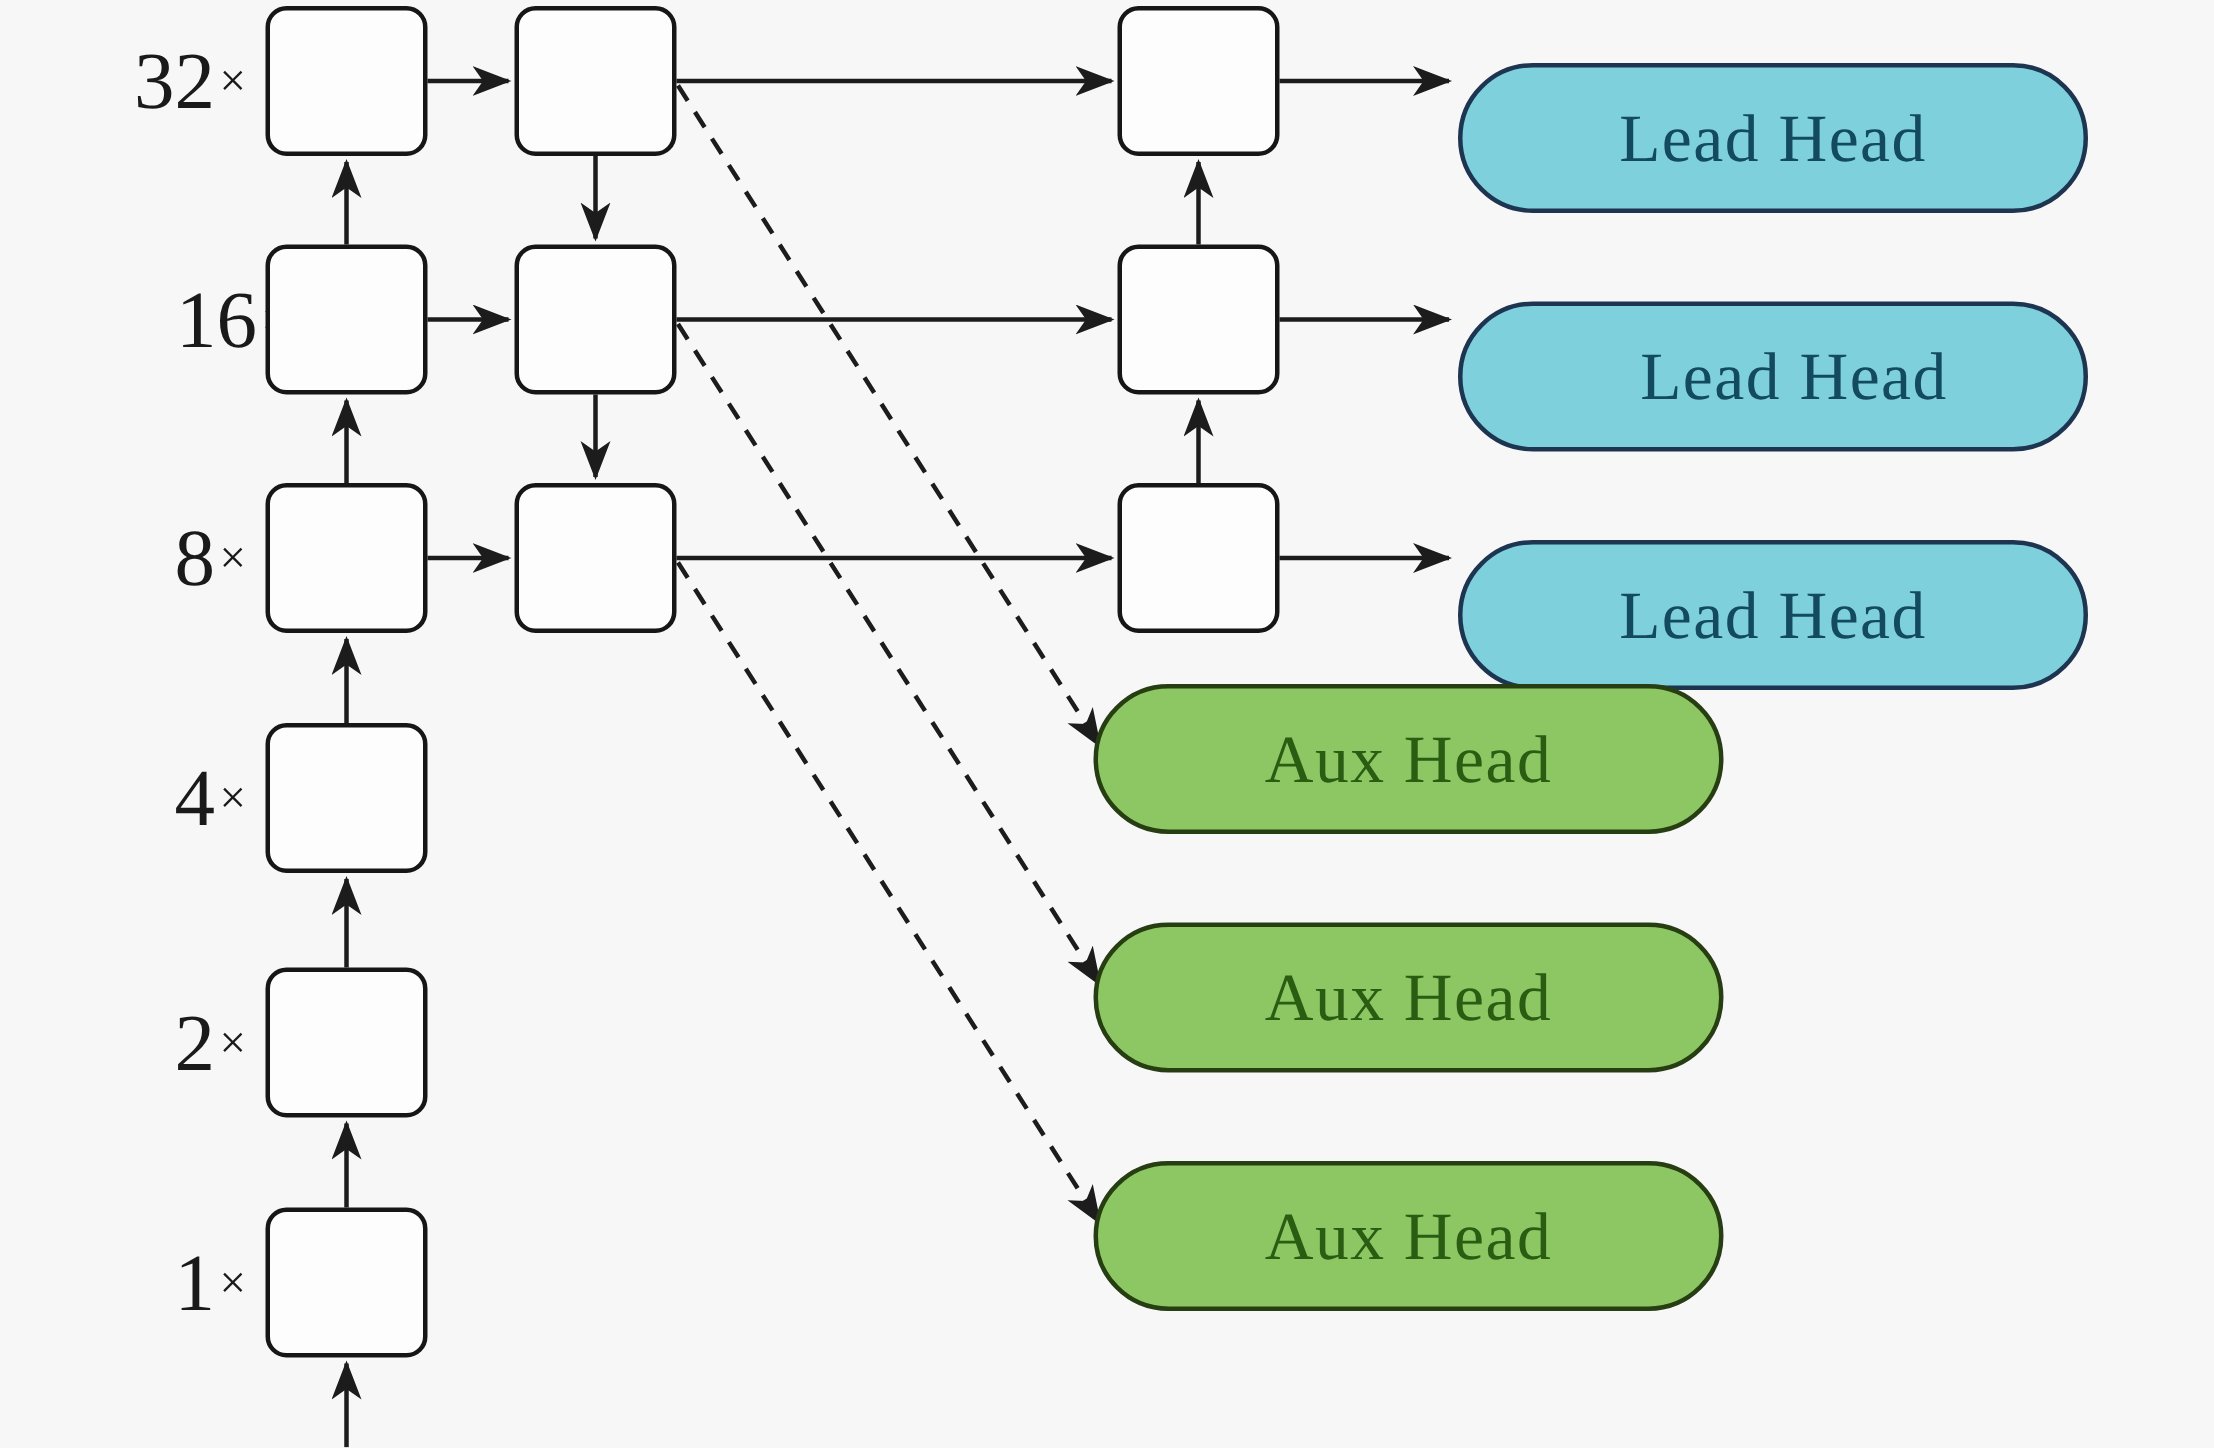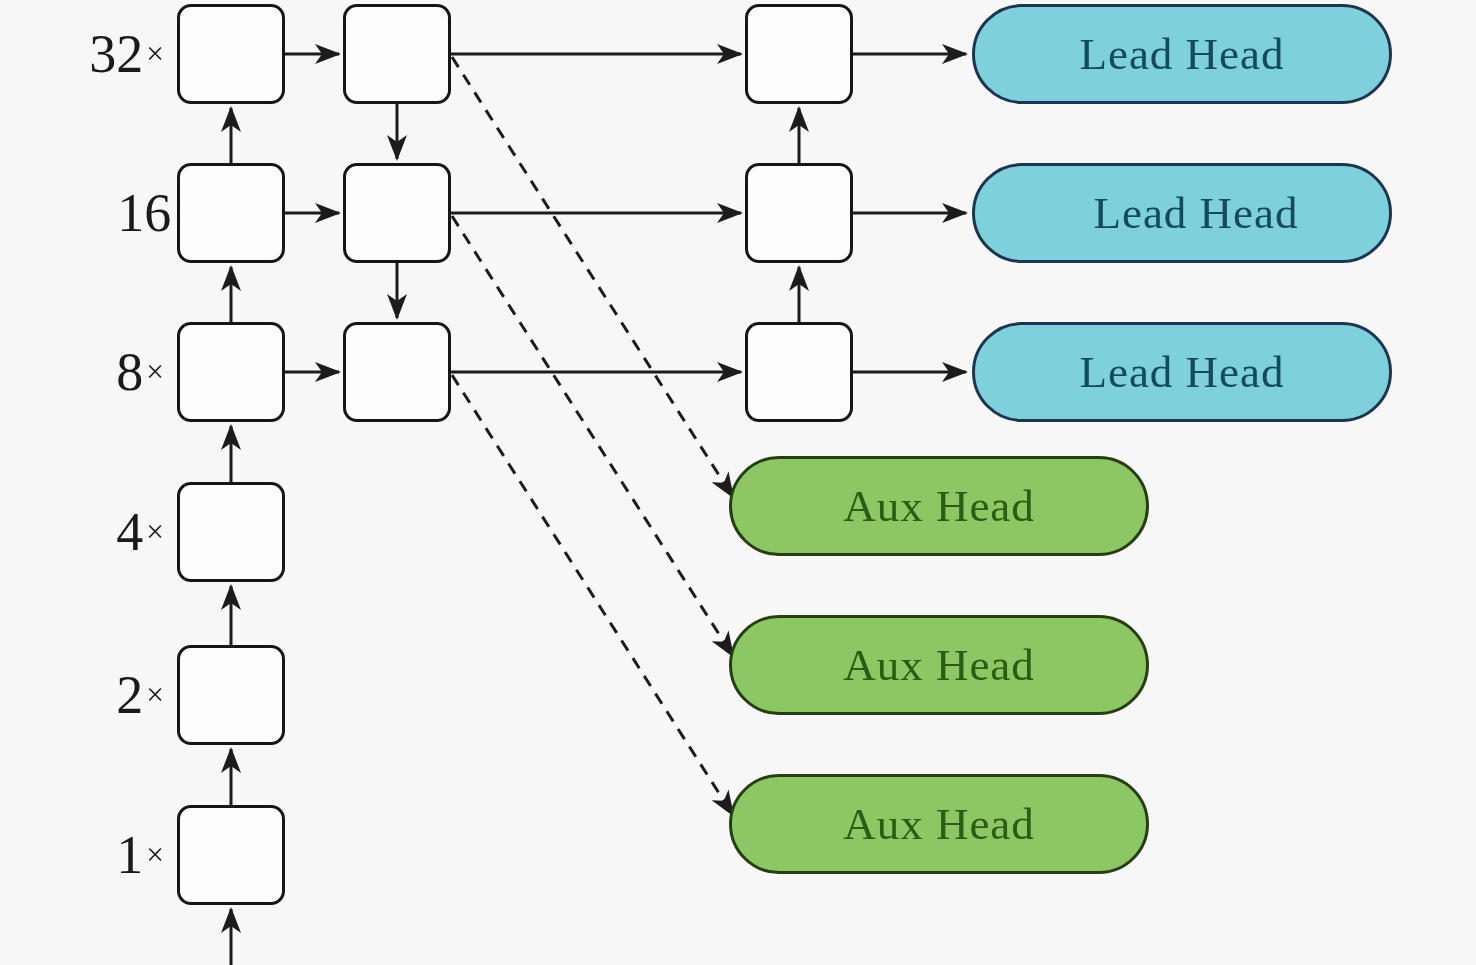--- a/index.html
+++ b/index.html
@@ -29,21 +29,21 @@
     position:absolute; left:0; width:164px; height:100px;
     display:flex; align-items:center; justify-content:flex-end;
     font-size:54px; color:var(--label-text); white-space:nowrap;
   }
   .scale-label .times{font-size:0.58em; margin-left:3px;}
   .pill{
     position:absolute; width:420px; height:100px; box-sizing:border-box;
     border-radius:50px; display:flex; align-items:center; justify-content:center;
     font-size:45px; letter-spacing:1px;
   }
-  .pill.lead{left:972px; background:var(--lead-fill); border:3px solid var(--lead-border); color:var(--lead-text);}
+  .pill.lead{left:972px; background:var(--lead-fill); border:3px solid var(--lead-border); color:var(--lead-text);margin-top:38px;}
   .pill.aux{left:729px; background:var(--aux-fill); border:3px solid var(--aux-border); color:var(--aux-text);}
   .a0{top:456px;} .a1{top:615px;} .a2{top:774px;}
 </style>
 </head>
 <body>
 
 <div class="stage">
 
   <svg class="edges" width="1476" height="965" viewBox="0 0 1476 965">
     <defs>

